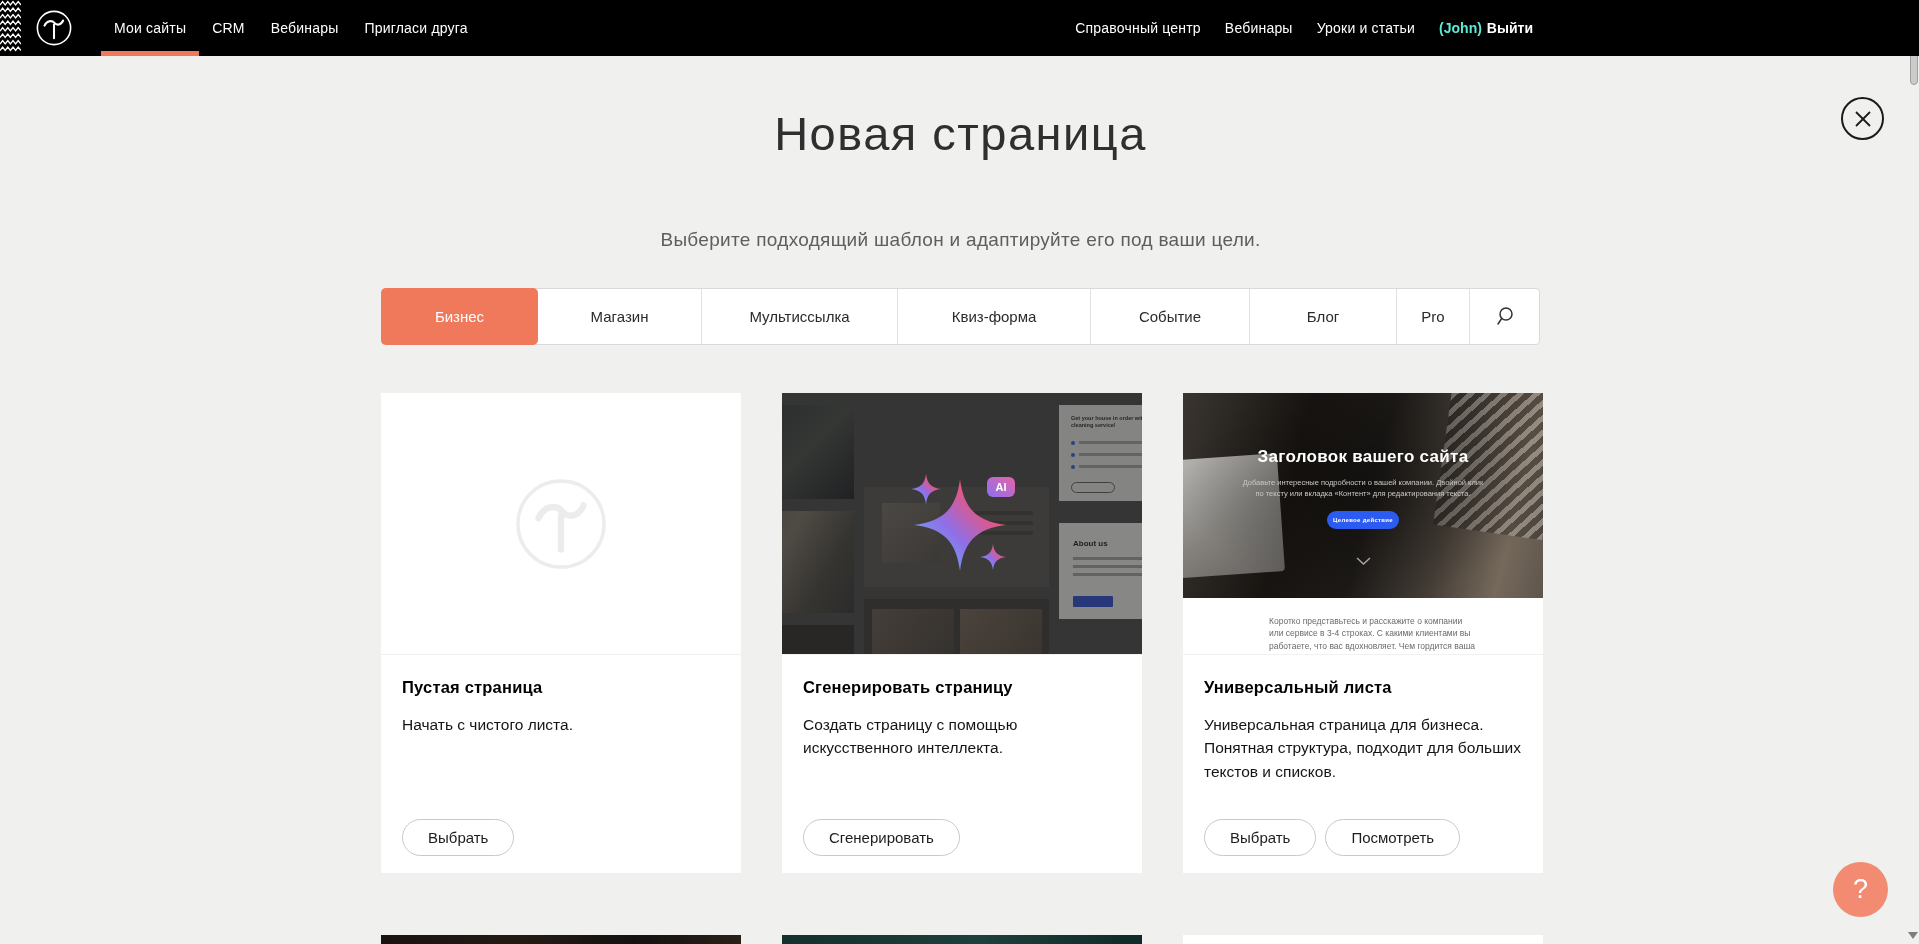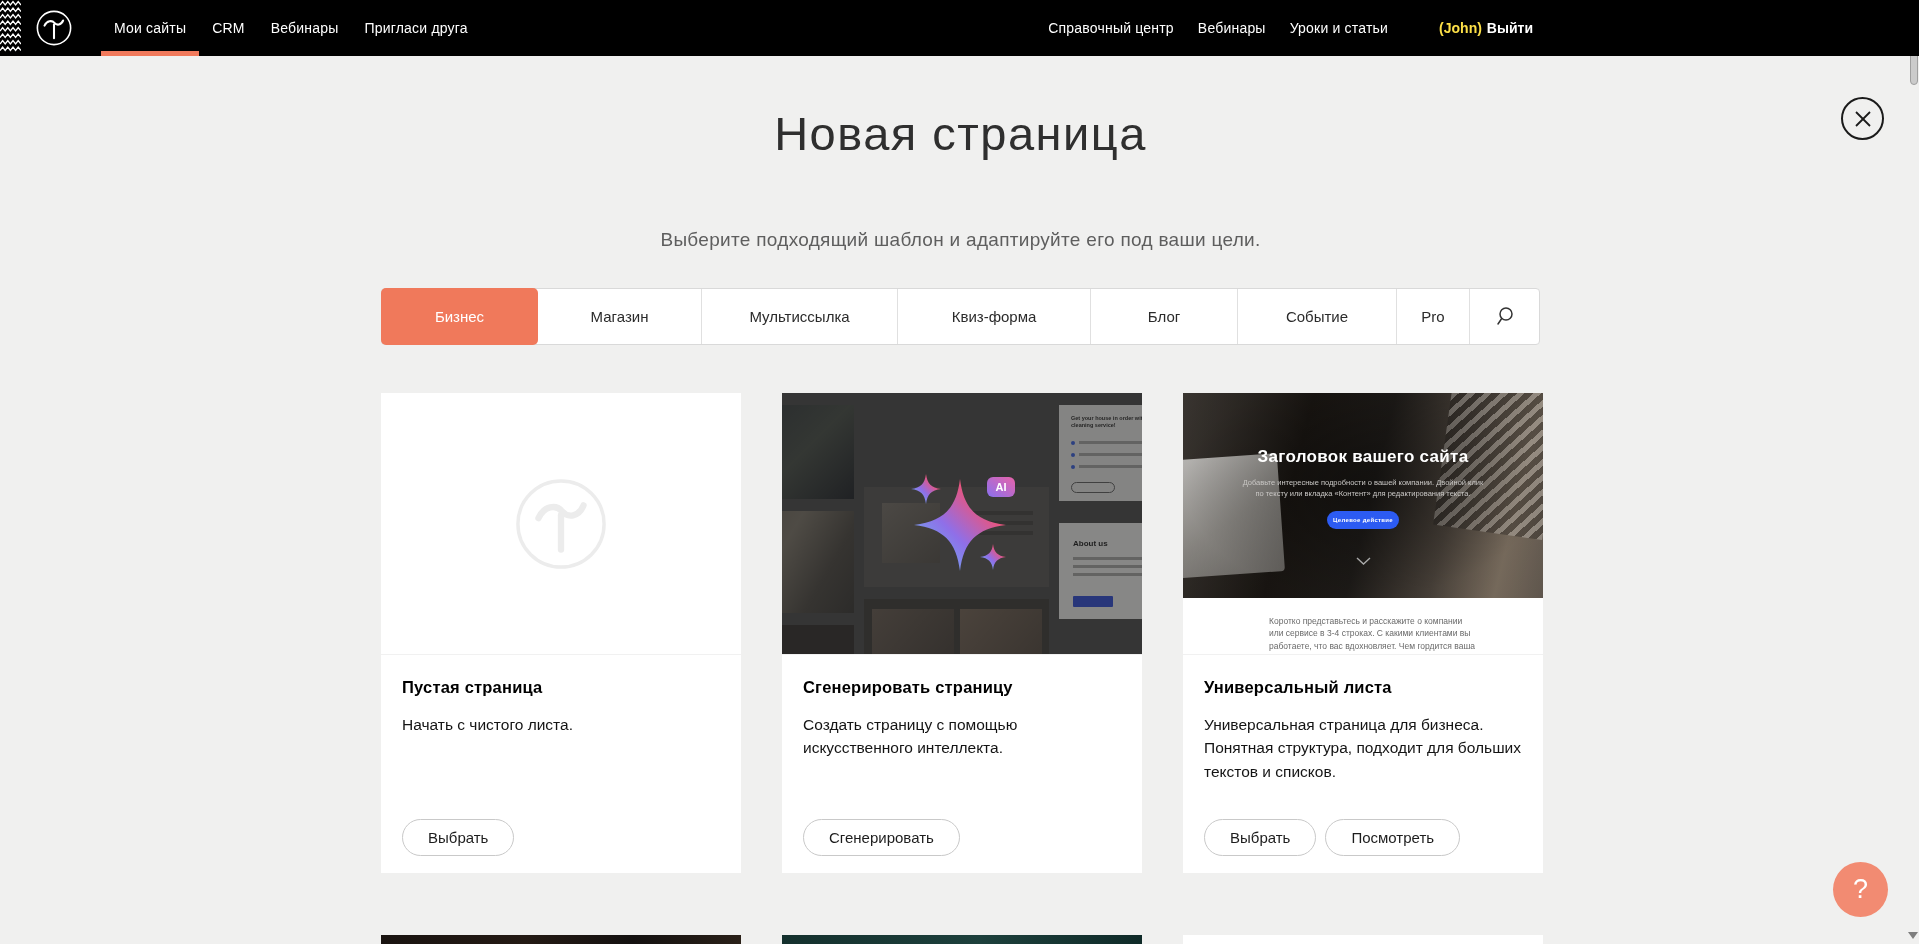--- a/index.html
+++ b/index.html
@@ -9,21 +9,21 @@
   
   .navbar { position:absolute; top:0; left:0; width:1919px; height:56px; background:#000; display:flex; align-items:center; z-index:5; }
   .zigzag { flex:none; }
   .logo-wrap { flex:none; margin-left:14px; display:flex; align-items:center; }
   .nav-left { display:flex; align-items:center; height:100%; margin-left:28px; }
   .nav-item { position:relative; height:100%; display:flex; align-items:center; padding:0 13px; color:#fff; font-size:14px; font-weight:400; letter-spacing:.2px; cursor:pointer; white-space:nowrap; }
   .nav-item .active-underline { position:absolute; left:0; right:0; bottom:0; height:5px; background:#F0795B; }
   .nav-right { position:absolute; right:386px; top:0; height:100%; display:flex; align-items:center; }
   .nav-right .nav-item { padding:0 12px; }
   .nav-user { display:flex; align-items:center; gap:5px; padding:0 0 0 12px; height:100%; cursor:pointer; font-size:14px; font-weight:700; }
-  .nav-user .uname { color:#fde047;margin-left:27px; }
+  .nav-user .uname { color:#5eead4; }
   .nav-user .logout { color:#fff; }
 
   
   .page-title { position:absolute; top:106px; left:381px; width:1159px; text-align:center; font-size:47px; font-weight:300; color:#2f2f2f; letter-spacing:1.5px; }
   .page-subtitle { position:absolute; top:229px; left:381px; width:1159px; text-align:center; font-size:19px; font-weight:300; color:#5e5e5e; letter-spacing:.3px; }
 
   .close-btn { position:absolute; left:1841px; top:97px; width:43px; height:43px; border-radius:50%; border:2px solid #1b1b1b; background:transparent; display:flex; align-items:center; justify-content:center; cursor:pointer; }
 
   
   .tabs { position:absolute; top:288px; left:381px; width:1159px; height:57px; display:flex; background:#fff; border:1px solid #d9d9d9; border-radius:4px; }
@@ -158,22 +158,22 @@
   </button>
 
   <h1 class="page-title">Новая страница</h1>
   <p class="page-subtitle">Выберите подходящий шаблон и адаптируйте его под ваши цели.</p>
 
   <div class="tabs">
     <div class="tab active">Бизнес</div>
     <div class="tab w2">Магазин</div>
     <div class="tab w3">Мультиссылка</div>
     <div class="tab w4">Квиз-форма</div>
+    <div class="tab w5">Событие</div>
     <div class="tab w6">Блог</div>
-    <div class="tab w5">Событие</div>
     <div class="tab w7">Pro</div>
     <div class="tab">
       <svg width="20" height="21" viewBox="0 0 20 21">
         <circle cx="11" cy="8" r="6" stroke="#333" stroke-width="1.5" fill="none"></circle>
         <line x1="6.7" y1="12.5" x2="3" y2="18" stroke="#333" stroke-width="1.5" stroke-linecap="round"></line>
       </svg>
     </div>
   </div>
 
   <div class="cards">

